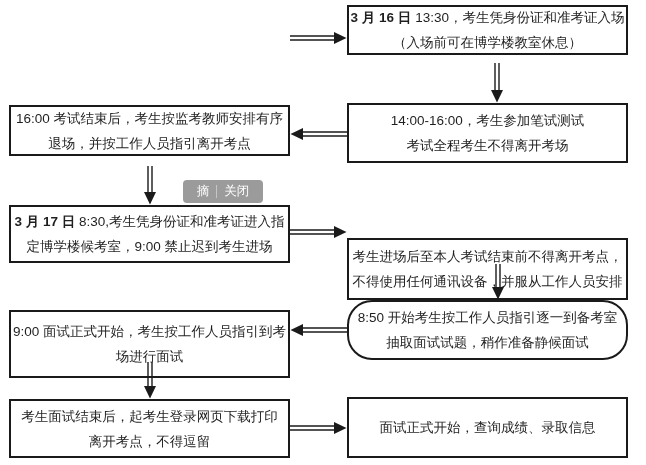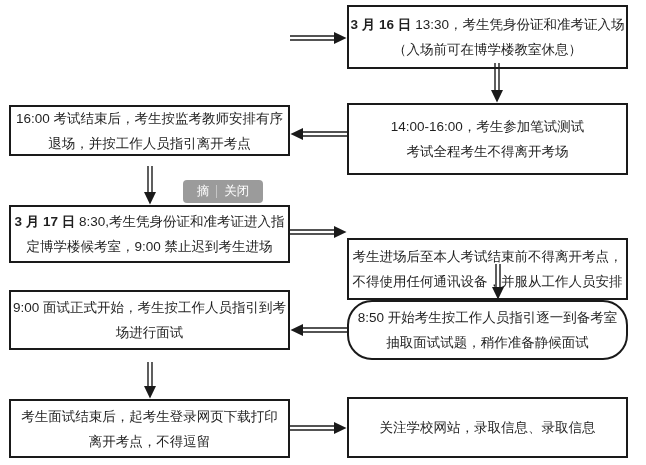--- a/index.html
+++ b/index.html
@@ -45,58 +45,58 @@
     z-index:5;
   }
   .wm .wm-btn{padding:0 7px;cursor:pointer;line-height:23px;}
   .wm .wm-div{width:1px;height:13px;background:#c6c6c6;}
 </style>
 </head>
 <body>
 
 <div class="canvas">
 
-  <div class="box col-r" style="top:5px;height:64px;">
+  <div class="box col-r" style="top:5px;height:50px;">
     <div class="line"><b>3 月 16 日</b><span> 13:30，考生凭身份证和准考证入场</span></div>
     <div class="line">（入场前可在博学楼教室休息）</div>
   </div>
 
   <div class="box col-l" style="top:105px;height:51px;">
     <div class="line">16:00 考试结束后，考生按监考教师安排有序</div>
     <div class="line">退场，并按工作人员指引离开考点</div>
   </div>
-  <div class="box col-r" style="top:103px;height:72px;">
+  <div class="box col-r" style="top:103px;height:60px;">
     <div class="line">14:00-16:00，考生参加笔试测试</div>
     <div class="line">考试全程考生不得离开考场</div>
   </div>
 
   <div class="box col-l" style="top:205px;height:58px;justify-content:center;">
     <div class="line"><b>3 月 17 日</b><span> 8:30,考生凭身份证和准考证进入指</span></div>
     <div class="line">定博学楼候考室，9:00 禁止迟到考生进场</div>
   </div>
   <div class="box col-r" style="top:202px;height:62px;margin-top:36px;">
     <div class="line">考生进场后至本人考试结束前不得离开考点，</div>
     <div class="line">不得使用任何通讯设备，并服从工作人员安排</div>
   </div>
 
-  <div class="box col-l" style="top:290px;height:60px;">
+  <div class="box col-l" style="top:310px;height:68px;">
     <div class="line">9:00 面试正式开始，考生按工作人员指引到考</div>
     <div class="line">场进行面试</div>
   </div>
   <div class="box col-r" style="top:300px;height:60px;border-radius:25px;">
     <div class="line">8:50 开始考生按工作人员指引逐一到备考室</div>
     <div class="line">抽取面试试题，稍作准备静候面试</div>
   </div>
 
   <div class="box col-l" style="top:399px;height:59px;">
     <div class="line">考生面试结束后，起考生登录网页下载打印</div>
     <div class="line">离开考点，不得逗留</div>
   </div>
   <div class="box col-r" style="top:397px;height:61px;">
-    <div class="line">关注学校网站，录取信息、录取信息</div>
+    <div class="line">面试正式开始，查询成绩、录取信息</div>
   </div>
 
   <div class="arrow" style="left:290px;top:30px;">
     <svg width="57" height="16" viewBox="0 0 57 16">
       <line x1="0" y1="6" x2="44" y2="6" stroke="#1a1a1a" stroke-width="1.4"></line>
       <line x1="0" y1="10" x2="44" y2="10" stroke="#1a1a1a" stroke-width="1.4"></line>
       <polygon points="44,2 56.5,8 44,14" fill="#1a1a1a"></polygon>
     </svg>
   </div>
 

